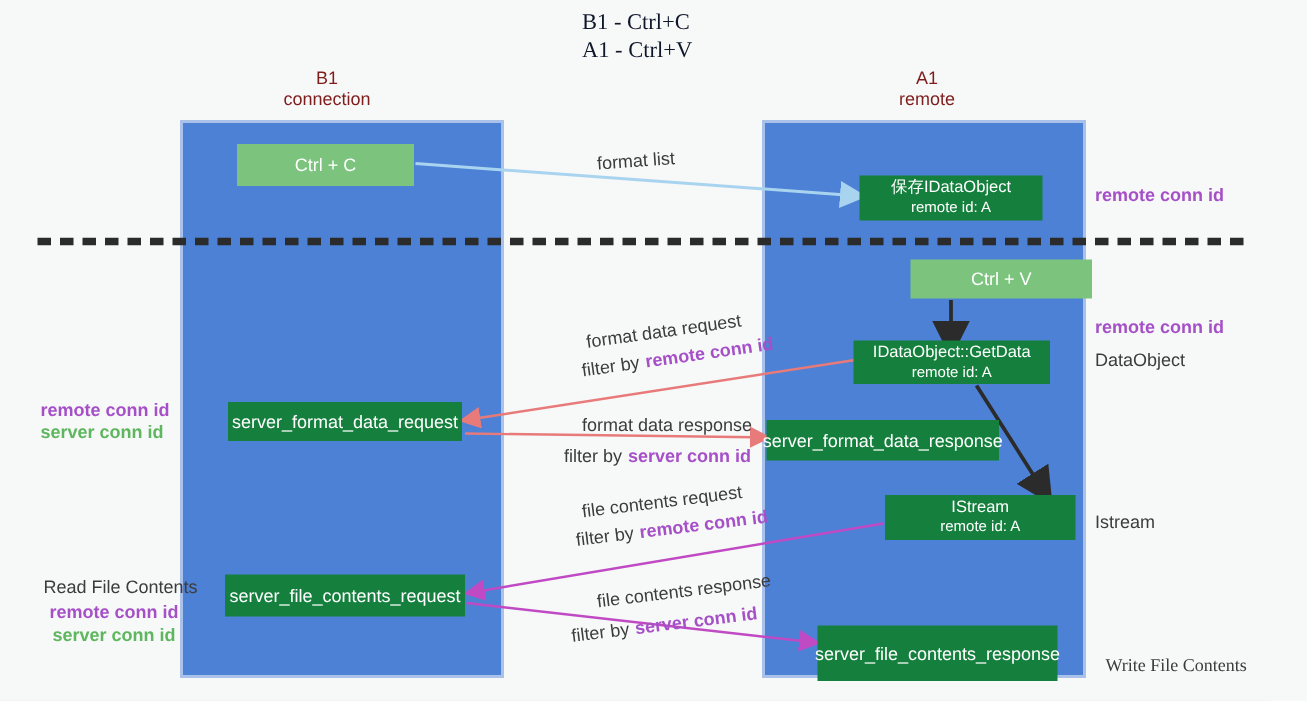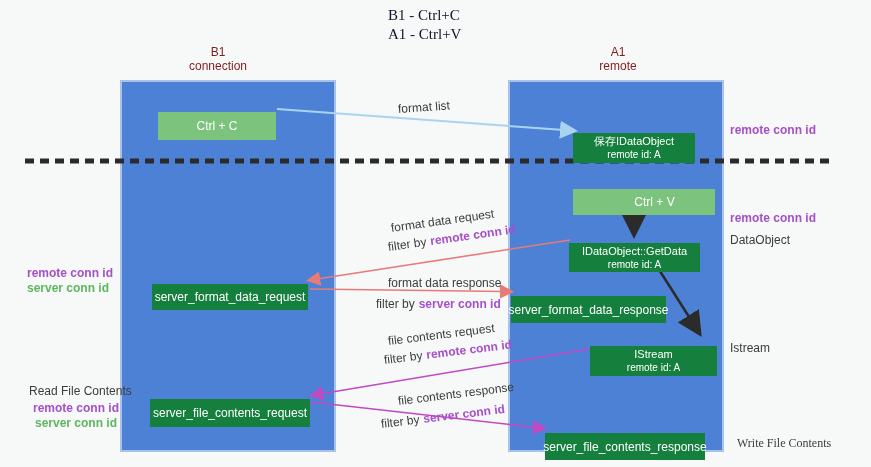--- a/index.html
+++ b/index.html
@@ -18,21 +18,21 @@
   .col-header{position:absolute;top:45px;width:120px;text-align:center;font-size:12px;
               line-height:14px;color:#7f1d1d;z-index:3;}
   .col-header.left{left:158px;}
   .col-header.right{left:558px;}
 
   
   svg.overlay{position:absolute;left:0;top:0;z-index:2;pointer-events:none;}
 
   
   .node{position:absolute;z-index:3;display:flex;flex-direction:column;align-items:center;
-        justify-content:center;color:#ffffff;text-align:center;margin-top:16px;}
+        justify-content:center;color:#ffffff;text-align:center;}
   .node.green{background:#7cc47e;font-size:12px;}
   .node.orange{background:#15803d;font-size:12px;}
   .node .l2{font-size:10px;line-height:14px;}
   .node .l1{font-size:11px;line-height:14px;}
   .node.single{font-size:12px;}
 
   
   .lbl{position:absolute;z-index:3;font-size:12px;color:#3c3c3c;white-space:nowrap;}
   .lbl .purple{color:#a650c8;font-weight:bold;}
   .lbl.purple{color:#a650c8;font-weight:bold;}
@@ -99,21 +99,21 @@
 
   <div class="node green single" style="left:158px;top:96px;width:118px;height:28px;">
     <span>Ctrl + C</span>
   </div>
 
   <div class="node orange" style="left:573px;top:117px;width:122px;height:30px;">
     <span class="l1">保存IDataObject</span>
     <span class="l2">remote id: A</span>
   </div>
 
-  <div class="node green single" style="left:573px;top:173px;width:121px;height:26px;padding-left:21px;">
+  <div class="node green single" style="left:607px;top:173px;width:121px;height:26px;">
     <span>Ctrl + V</span>
   </div>
 
   <div class="node orange" style="left:569px;top:227px;width:131px;height:29px;">
     <span class="l1">IDataObject::GetData</span>
     <span class="l2">remote id: A</span>
   </div>
 
   <div class="node orange single" style="left:152px;top:268px;width:156px;height:26px;">
     <span>server_format_data_request</span>
@@ -125,21 +125,21 @@
 
   <div class="node orange" style="left:590px;top:330px;width:127px;height:30px;">
     <span class="l1">IStream</span>
     <span class="l2">remote id: A</span>
   </div>
 
   <div class="node orange single" style="left:150px;top:383px;width:160px;height:28px;">
     <span>server_file_contents_request</span>
   </div>
 
-  <div class="node orange single" style="left:545px;top:417px;width:160px;height:27px;">
+  <div class="node orange single" style="left:545px;top:417px;width:160px;height:37px;">
     <span>server_file_contents_response</span>
   </div>
 
   <div class="lbl rot-m4" style="left:398px;top:102px;">format list</div>
 
   <div class="lbl rot-m8" style="left:391px;top:221px;">format data request</div>
   <div class="lbl rot-m8" style="left:388px;top:240px;">
     <span class="pre">filter by</span><span class="purple">remote conn id</span>
   </div>
 

